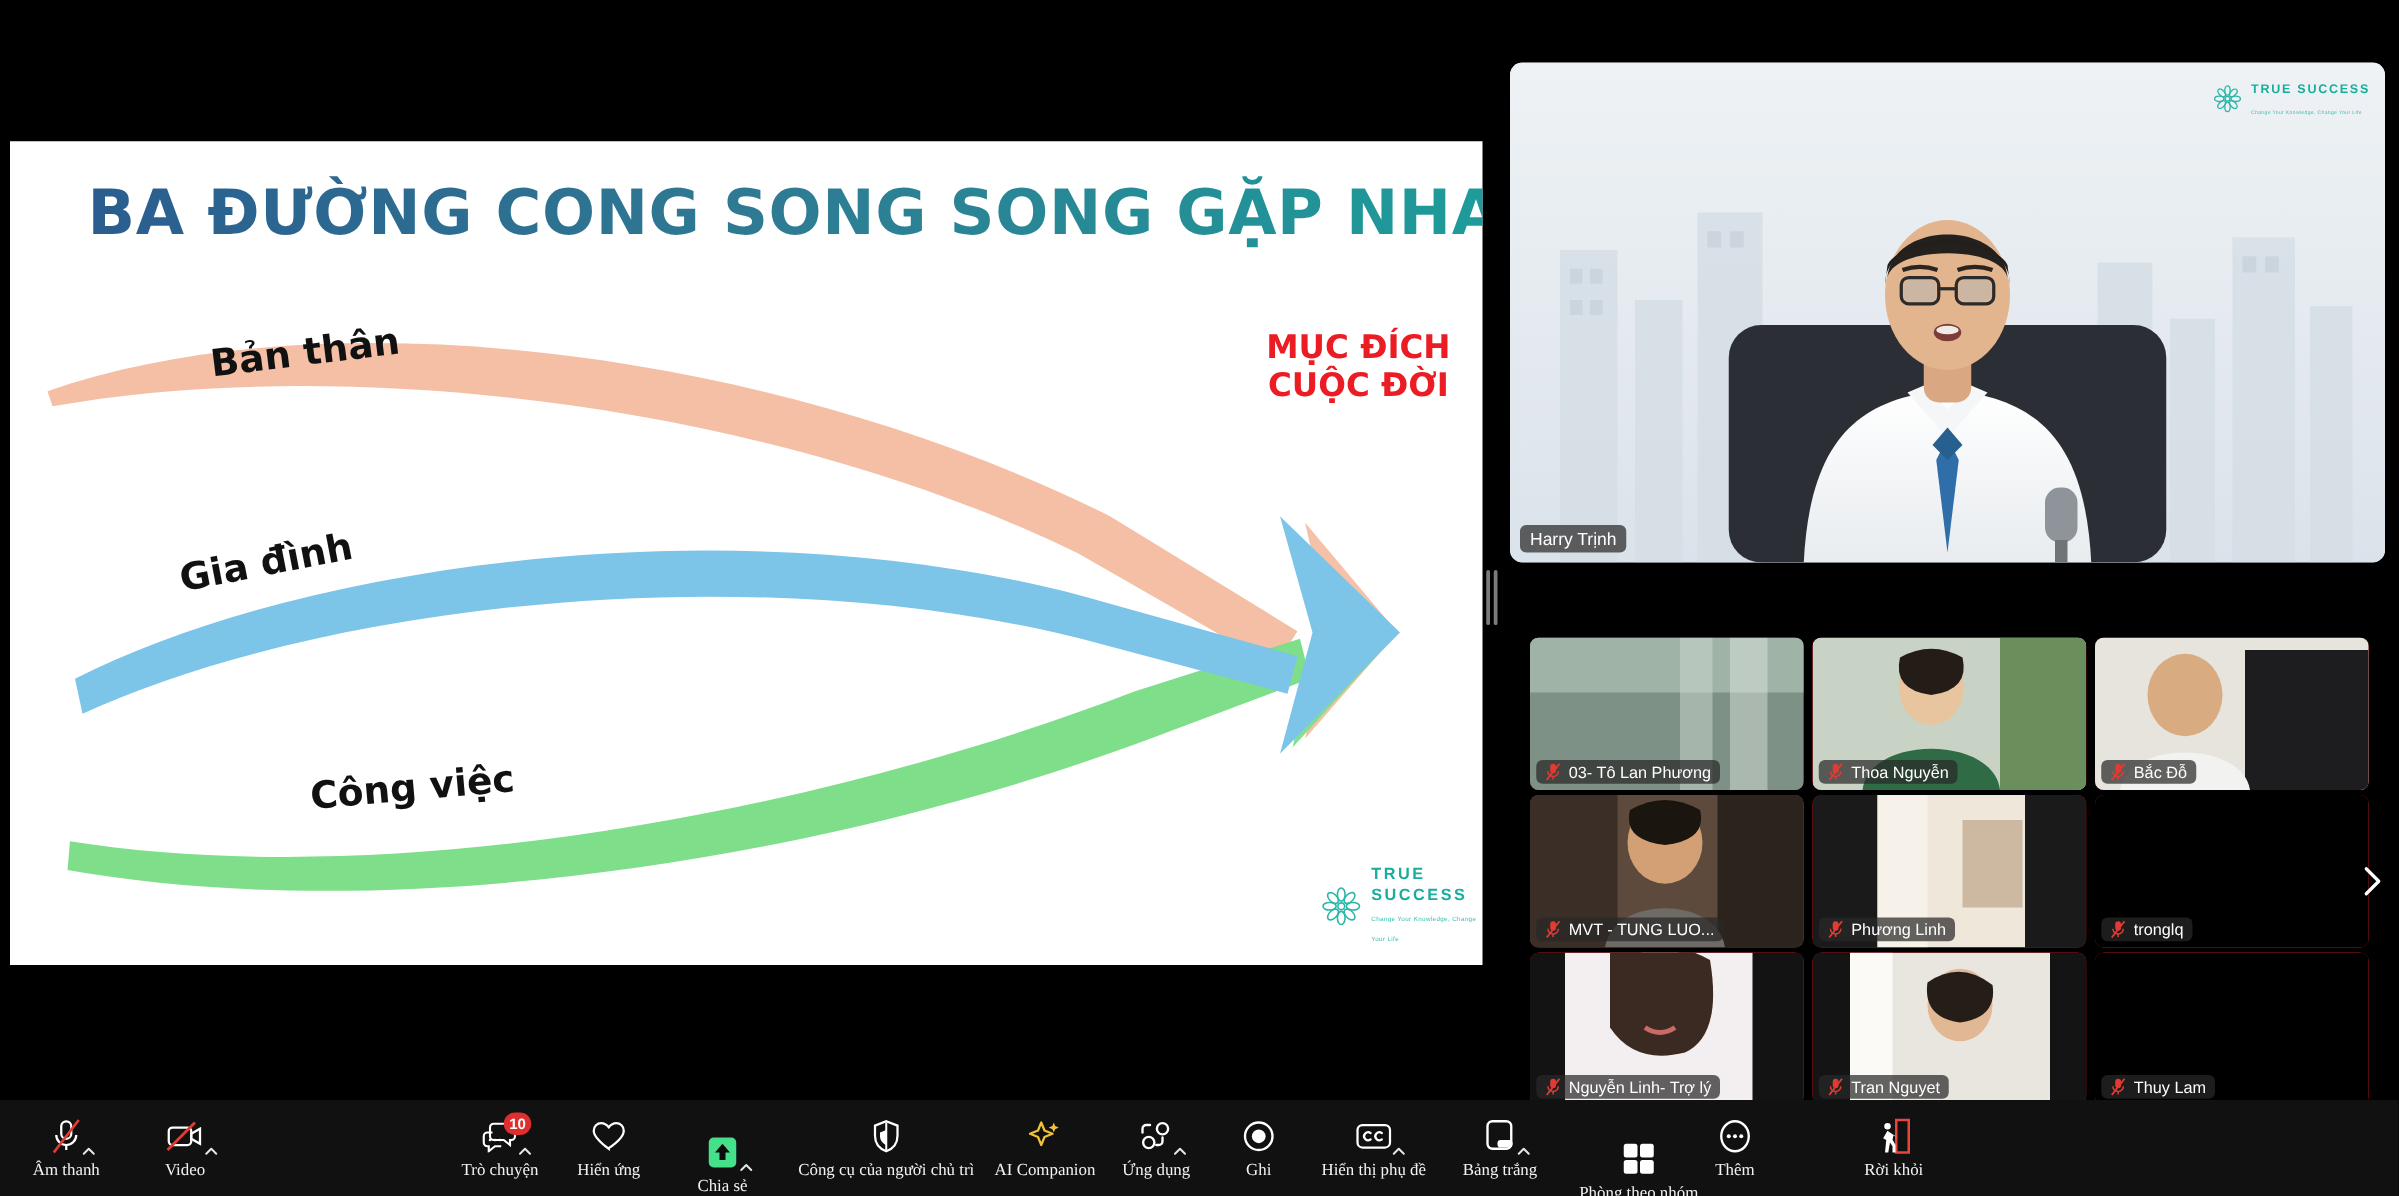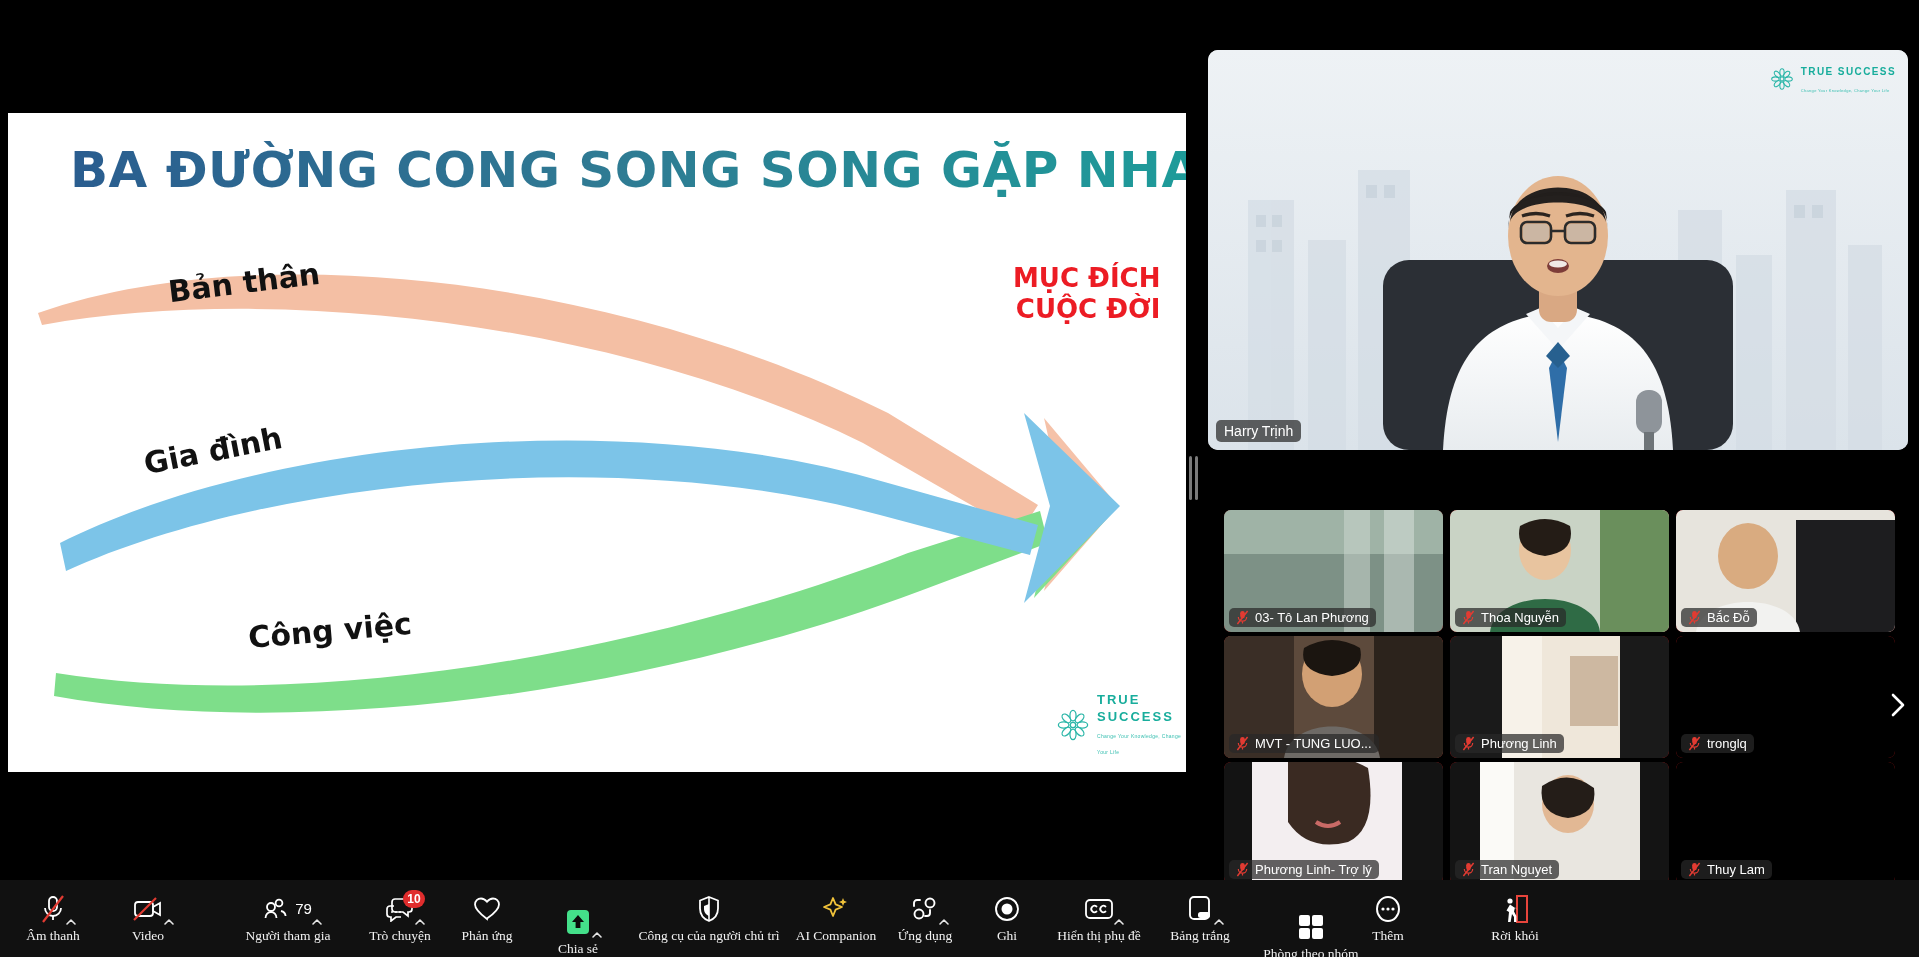--- a/index.html
+++ b/index.html
@@ -36,21 +36,21 @@
     white-space: nowrap;
   }
   #label-ban-than { left: 160px; top: 152px; font-size: 30px; transform: rotate(-7deg); }
   #label-gia-dinh { left: 135px; top: 320px; font-size: 30px; transform: rotate(-11deg); }
   #label-cong-viec { left: 240px; top: 500px; font-size: 30px; transform: rotate(-5deg); }
 
   #label-muc-dich {
     position: absolute; left: 1005px; top: 150px;
     font-family: "DejaVu Sans", sans-serif;
     font-weight: 800; font-size: 26px; line-height: 1.2;
-    color: #ec1c24; text-align: right; white-space: nowrap;
+    color: #ec1c24; text-align: center; white-space: nowrap;
   }
 
   .slide-logo {
     position: absolute; display: flex; align-items: center; gap: 7px;
   }
   #slide-logo-bottom { left: 1048px; top: 578px; }
   .logo-mark svg { display: block; }
   .logo-text { line-height: 1.05; }
   .logo-text .logo-name {
     font-size: 13px; font-weight: 700; letter-spacing: 2px;
@@ -397,21 +397,21 @@
             <path d="M64 0 q40 -16 80 6 q10 60 -20 74 q-40 10 -60 -20 Z" fill="#3a2a22"></path>
             <path d="M92 60 q12 8 24 0" stroke="#c96a66" stroke-width="4" fill="none"></path>
           </svg>
           <div class="name-badge">
             <span class="mic-muted"><svg width="13" height="15" viewBox="0 0 14 16">
                 <rect x="4.5" y="1" width="5" height="8" rx="2.5" fill="#e23b32"></rect>
                 <path d="M2.5 7.5a4.5 4.5 0 009 0" fill="none" stroke="#e23b32" stroke-width="1.3"></path>
                 <line x1="7" y1="12" x2="7" y2="14.5" stroke="#e23b32" stroke-width="1.3"></line>
                 <line x1="1.5" y1="15" x2="12.5" y2="1" stroke="#e23b32" stroke-width="1.6"></line>
               </svg></span>
-            <span>Phương Linh- Trợ lý</span>
+            <span>Nguyễn Linh- Trợ lý</span>
           </div>
         </div>
         <div class="thumb">
           <svg class="tbg" viewBox="0 0 219 122" preserveAspectRatio="none">
             <rect width="219" height="122" fill="#141414"></rect>
             <rect x="30" y="0" width="160" height="122" fill="#e9e6e0"></rect>
             <rect x="30" y="0" width="34" height="122" fill="#fbfaf7"></rect>
             <ellipse cx="118" cy="42" rx="26" ry="29" fill="#e2b894"></ellipse>
             <path d="M92 24 q26 -18 52 2 q4 26 -26 30 q-30 -4 -26 -32" fill="#241d18"></path>
           </svg>
@@ -472,37 +472,20 @@
               <rect x="3" y="6" width="18" height="14" rx="3" fill="none" stroke="#ffffff" stroke-width="1.8"></rect>
               <path d="M21 11l7-4v12l-7-4z" fill="none" stroke="#ffffff" stroke-width="1.8"></path>
               <line x1="2" y1="24" x2="24" y2="2" stroke="#e23b32" stroke-width="2.2"></line>
             </svg>
           </span>
           <span class="tb-caret"><svg width="12" height="12" viewBox="0 0 12 12">
               <polyline points="2,8 6,4 10,8" fill="none" stroke="#e6e6e6" stroke-width="1.6" stroke-linecap="round" stroke-linejoin="round"></polyline>
             </svg></span>
         </div>
         <span class="tb-label">Video</span>
-      </div>
-      <div class="tb-item" style="position: absolute; left: 228px; width: 120px;">
-        <div class="tb-wrap">
-          <span class="tb-icon">
-            <svg width="26" height="24" viewBox="0 0 26 24">
-              <circle cx="15" cy="6" r="3.4" fill="none" stroke="#ffffff" stroke-width="1.8"></circle>
-              <circle cx="7" cy="10" r="4" fill="none" stroke="#ffffff" stroke-width="1.8"></circle>
-              <path d="M1.5 21c0-3.6 2.6-6 5.5-6s5.5 2.4 5.5 6" fill="none" stroke="#ffffff" stroke-width="1.8"></path>
-              <path d="M17 14c2.6.6 4.4 2.6 4.6 5" fill="none" stroke="#ffffff" stroke-width="1.8"></path>
-            </svg>
-          </span>
-          <span class="tb-count">79</span>
-          <span class="tb-caret"><svg width="12" height="12" viewBox="0 0 12 12">
-              <polyline points="2,8 6,4 10,8" fill="none" stroke="#e6e6e6" stroke-width="1.6" stroke-linecap="round" stroke-linejoin="round"></polyline>
-            </svg></span>
-        </div>
-        <span class="tb-label">Người tham gia</span>
       </div>
       <div class="tb-item" style="position: absolute; left: 340px; width: 120px;">
         <div class="tb-wrap">
           <span class="tb-icon">
             <svg width="30" height="26" viewBox="0 0 30 26">
               <path d="M10 3h14a3 3 0 013 3v7a3 3 0 01-3 3h-1v4l-5-4h-8a3 3 0 01-3-3V6a3 3 0 013-3z" fill="none" stroke="#ffffff" stroke-width="1.7"></path>
               <path d="M9 10H5a3 3 0 00-3 3v5a3 3 0 003 3h1v4l5-4h5" fill="none" stroke="#ffffff" stroke-width="1.7"></path>
               <circle cx="7" cy="16" r="1" fill="#ffffff"></circle>
               <circle cx="11" cy="16" r="1" fill="#ffffff"></circle>
               <circle cx="15" cy="16" r="1" fill="#ffffff"></circle>
@@ -516,21 +499,21 @@
         <span class="tb-label">Trò chuyện</span>
       </div>
       <div class="tb-item" style="position: absolute; left: 427px; width: 120px;">
         <div class="tb-wrap">
           <span class="tb-icon">
             <svg width="28" height="26" viewBox="0 0 28 26">
               <path d="M14 23C6 17 2 12.5 2 8.5 2 5 4.7 2.5 8 2.5c2.3 0 4.4 1.3 6 3.3 1.6-2 3.7-3.3 6-3.3 3.3 0 6 2.5 6 6 0 4-4 8.5-12 14z" fill="none" stroke="#ffffff" stroke-width="1.8"></path>
             </svg>
           </span>
         </div>
-        <span class="tb-label">Phản ứng</span>
+        <span class="tb-label">Hiển ứng</span>
       </div>
       <div class="tb-item" style="position: absolute; left: 518px; width: 120px; justify-content: flex-end;">
         <div class="tb-wrap">
           <span class="tb-icon">
             <svg width="28" height="28" viewBox="0 0 28 28">
               <rect x="3" y="2" width="22" height="24" rx="4" fill="#44e08a"></rect>
               <path d="M14 7l6 7h-3.6v6h-4.8v-6H8z" fill="#0b0b0b"></path>
             </svg>
           </span>
           <span class="tb-caret"><svg width="12" height="12" viewBox="0 0 12 12">

